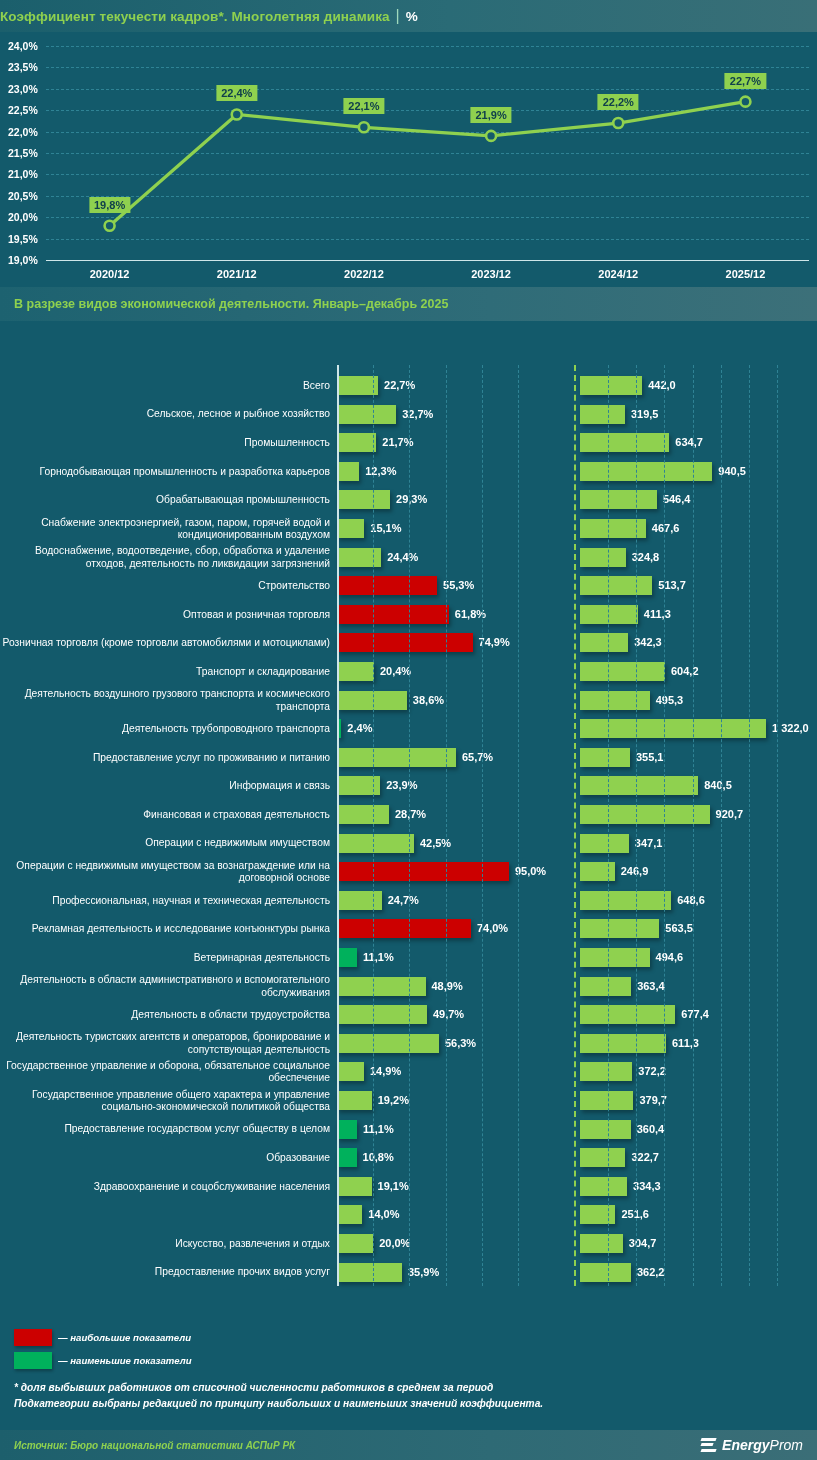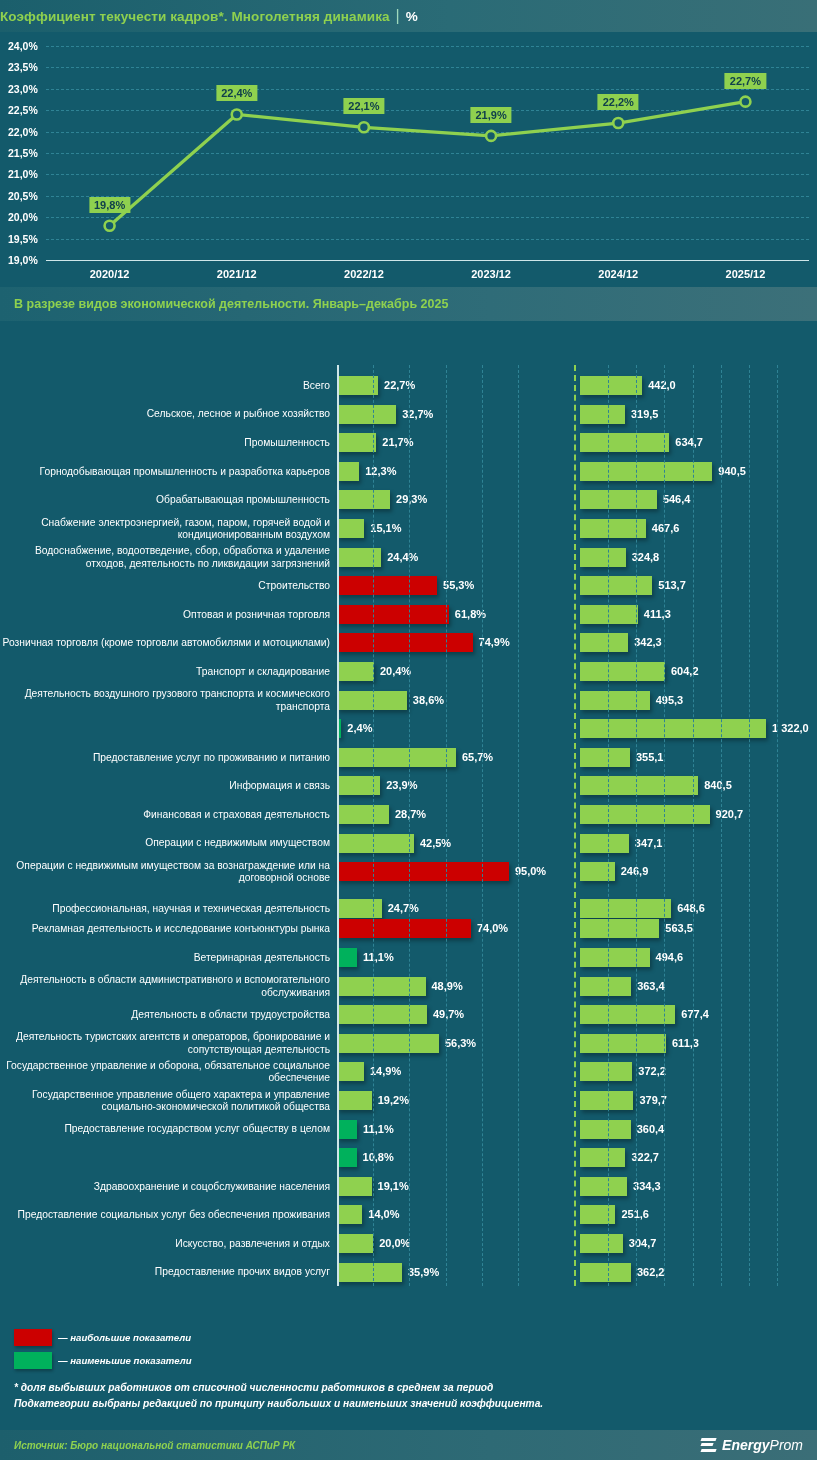--- a/index.html
+++ b/index.html
@@ -221,20 +221,21 @@
           <div class="bval" style="left: 671.008px; top: 4px;">604,2</div>
         </div>
         <div class="row" style="top: 368.6px; height: 28.6px;">
           <div class="rlabel" style="right: 487px; top: 0px; height: 22px; display: flex; align-items: center; justify-content: flex-end;">Деятельность воздушного грузового транспорта и космического транспорта</div>
           <div class="bar green" style="left: 337px; top: 1px; width: 69.866px;"></div>
           <div class="bval" style="left: 412.866px; top: 4px;">38,6%</div>
           <div class="bar green" style="left: 580px; top: 1px; width: 69.6867px;"></div>
           <div class="bval" style="left: 655.687px; top: 4px;">495,3</div>
         </div>
         <div class="row" style="top: 397.2px; height: 28.6px;">
+          <div class="rlabel" style="right: 487px; top: 0px; height: 22px; display: flex; align-items: center; justify-content: flex-end;">Деятельность трубопроводного транспорта</div>
           <div class="bar emerald" style="left: 337px; top: 1px; width: 4.344px;"></div>
           <div class="bval" style="left: 347.344px; top: 4px;">2,4%</div>
           <div class="bar green" style="left: 580px; top: 1px; width: 186px;"></div>
           <div class="bval" style="left: 772px; top: 4px;">1 322,0</div>
         </div>
         <div class="row" style="top: 425.8px; height: 28.6px;">
           <div class="rlabel" style="right: 487px; top: 0px; height: 22px; display: flex; align-items: center; justify-content: flex-end;">Предоставление услуг по проживанию и питанию</div>
           <div class="bar green" style="left: 337px; top: 1px; width: 118.917px;"></div>
           <div class="bval" style="left: 461.917px; top: 4px;">65,7%</div>
           <div class="bar green" style="left: 580px; top: 1px; width: 49.9611px;"></div>
@@ -261,21 +262,21 @@
           <div class="bar green" style="left: 580px; top: 1px; width: 48.8356px;"></div>
           <div class="bval" style="left: 634.836px; top: 4px;">347,1</div>
         </div>
         <div class="row" style="top: 540.2px; height: 28.6px;">
           <div class="rlabel" style="right: 487px; top: 0px; height: 22px; display: flex; align-items: center; justify-content: flex-end;">Операции с недвижимым имуществом за вознаграждение или на договорной основе</div>
           <div class="bar red" style="left: 337px; top: 1px; width: 171.95px;"></div>
           <div class="bval" style="left: 514.95px; top: 4px;">95,0%</div>
           <div class="bar green" style="left: 580px; top: 1px; width: 34.7378px;"></div>
           <div class="bval" style="left: 620.738px; top: 4px;">246,9</div>
         </div>
-        <div class="row" style="top: 568.8px; height: 28.6px; margin-top: 8px;">
+        <div class="row" style="top: 568.8px; height: 28.6px;">
           <div class="rlabel" style="right: 487px; top: 0px; height: 22px; display: flex; align-items: center; justify-content: flex-end;">Профессиональная, научная и техническая деятельность</div>
           <div class="bar green" style="left: 337px; top: 1px; width: 44.707px;"></div>
           <div class="bval" style="left: 387.707px; top: 4px;">24,7%</div>
           <div class="bar green" style="left: 580px; top: 1px; width: 91.2554px;"></div>
           <div class="bval" style="left: 677.255px; top: 4px;">648,6</div>
         </div>
         <div class="row" style="top: 597.4px; height: 28.6px;">
           <div class="rlabel" style="right: 487px; top: 0px; height: 22px; display: flex; align-items: center; justify-content: flex-end;">Рекламная деятельность и исследование конъюнктуры рынка</div>
           <div class="bar red" style="left: 337px; top: 1px; width: 133.94px;"></div>
           <div class="bval" style="left: 476.94px; top: 4px;">74,0%</div>
@@ -325,34 +326,34 @@
           <div class="bval" style="left: 639.422px; top: 4px;">379,7</div>
         </div>
         <div class="row" style="top: 797.6px; height: 28.6px;">
           <div class="rlabel" style="right: 487px; top: 0px; height: 22px; display: flex; align-items: center; justify-content: flex-end;">Предоставление государством услуг обществу в целом</div>
           <div class="bar emerald" style="left: 337px; top: 1px; width: 20.091px;"></div>
           <div class="bval" style="left: 363.091px; top: 4px;">11,1%</div>
           <div class="bar green" style="left: 580px; top: 1px; width: 50.7068px;"></div>
           <div class="bval" style="left: 636.707px; top: 4px;">360,4</div>
         </div>
         <div class="row" style="top: 826.2px; height: 28.6px;">
+          <div class="rlabel" style="right: 487px; top: 0px; height: 22px; display: flex; align-items: center; justify-content: flex-end;">Образование</div>
           <div class="bar emerald" style="left: 337px; top: 1px; width: 19.548px;"></div>
           <div class="bval" style="left: 362.548px; top: 4px;">10,8%</div>
           <div class="bar green" style="left: 580px; top: 1px; width: 45.4026px;"></div>
           <div class="bval" style="left: 631.403px; top: 4px;">322,7</div>
         </div>
         <div class="row" style="top: 854.8px; height: 28.6px;">
           <div class="rlabel" style="right: 487px; top: 0px; height: 22px; display: flex; align-items: center; justify-content: flex-end;">Здравоохранение и соцобслуживание населения</div>
           <div class="bar green" style="left: 337px; top: 1px; width: 34.571px;"></div>
           <div class="bval" style="left: 377.571px; top: 4px;">19,1%</div>
           <div class="bar green" style="left: 580px; top: 1px; width: 47.0346px;"></div>
           <div class="bval" style="left: 633.035px; top: 4px;">334,3</div>
         </div>
         <div class="row" style="top: 883.4px; height: 28.6px;">
-          <div class="rlabel" style="right: 487px; top: 0px; height: 22px; display: flex; align-items: center; justify-content: flex-end;">Предоставление социальных услуг без обеспечения проживания</div>
           <div class="bar green" style="left: 337px; top: 1px; width: 25.34px;"></div>
           <div class="bval" style="left: 368.34px; top: 4px;">14,0%</div>
           <div class="bar green" style="left: 580px; top: 1px; width: 35.3991px;"></div>
           <div class="bval" style="left: 621.399px; top: 4px;">251,6</div>
         </div>
         <div class="row" style="top: 912px; height: 28.6px;">
           <div class="rlabel" style="right: 487px; top: 0px; height: 22px; display: flex; align-items: center; justify-content: flex-end;">Искусство, развлечения и отдых</div>
           <div class="bar green" style="left: 337px; top: 1px; width: 36.2px;"></div>
           <div class="bval" style="left: 379.2px; top: 4px;">20,0%</div>
           <div class="bar green" style="left: 580px; top: 1px; width: 42.87px;"></div>

